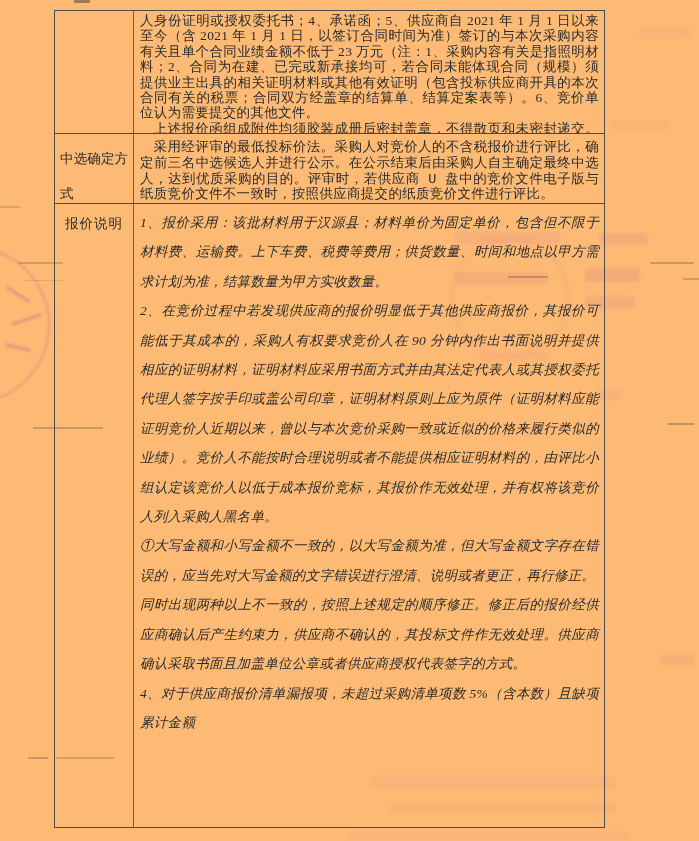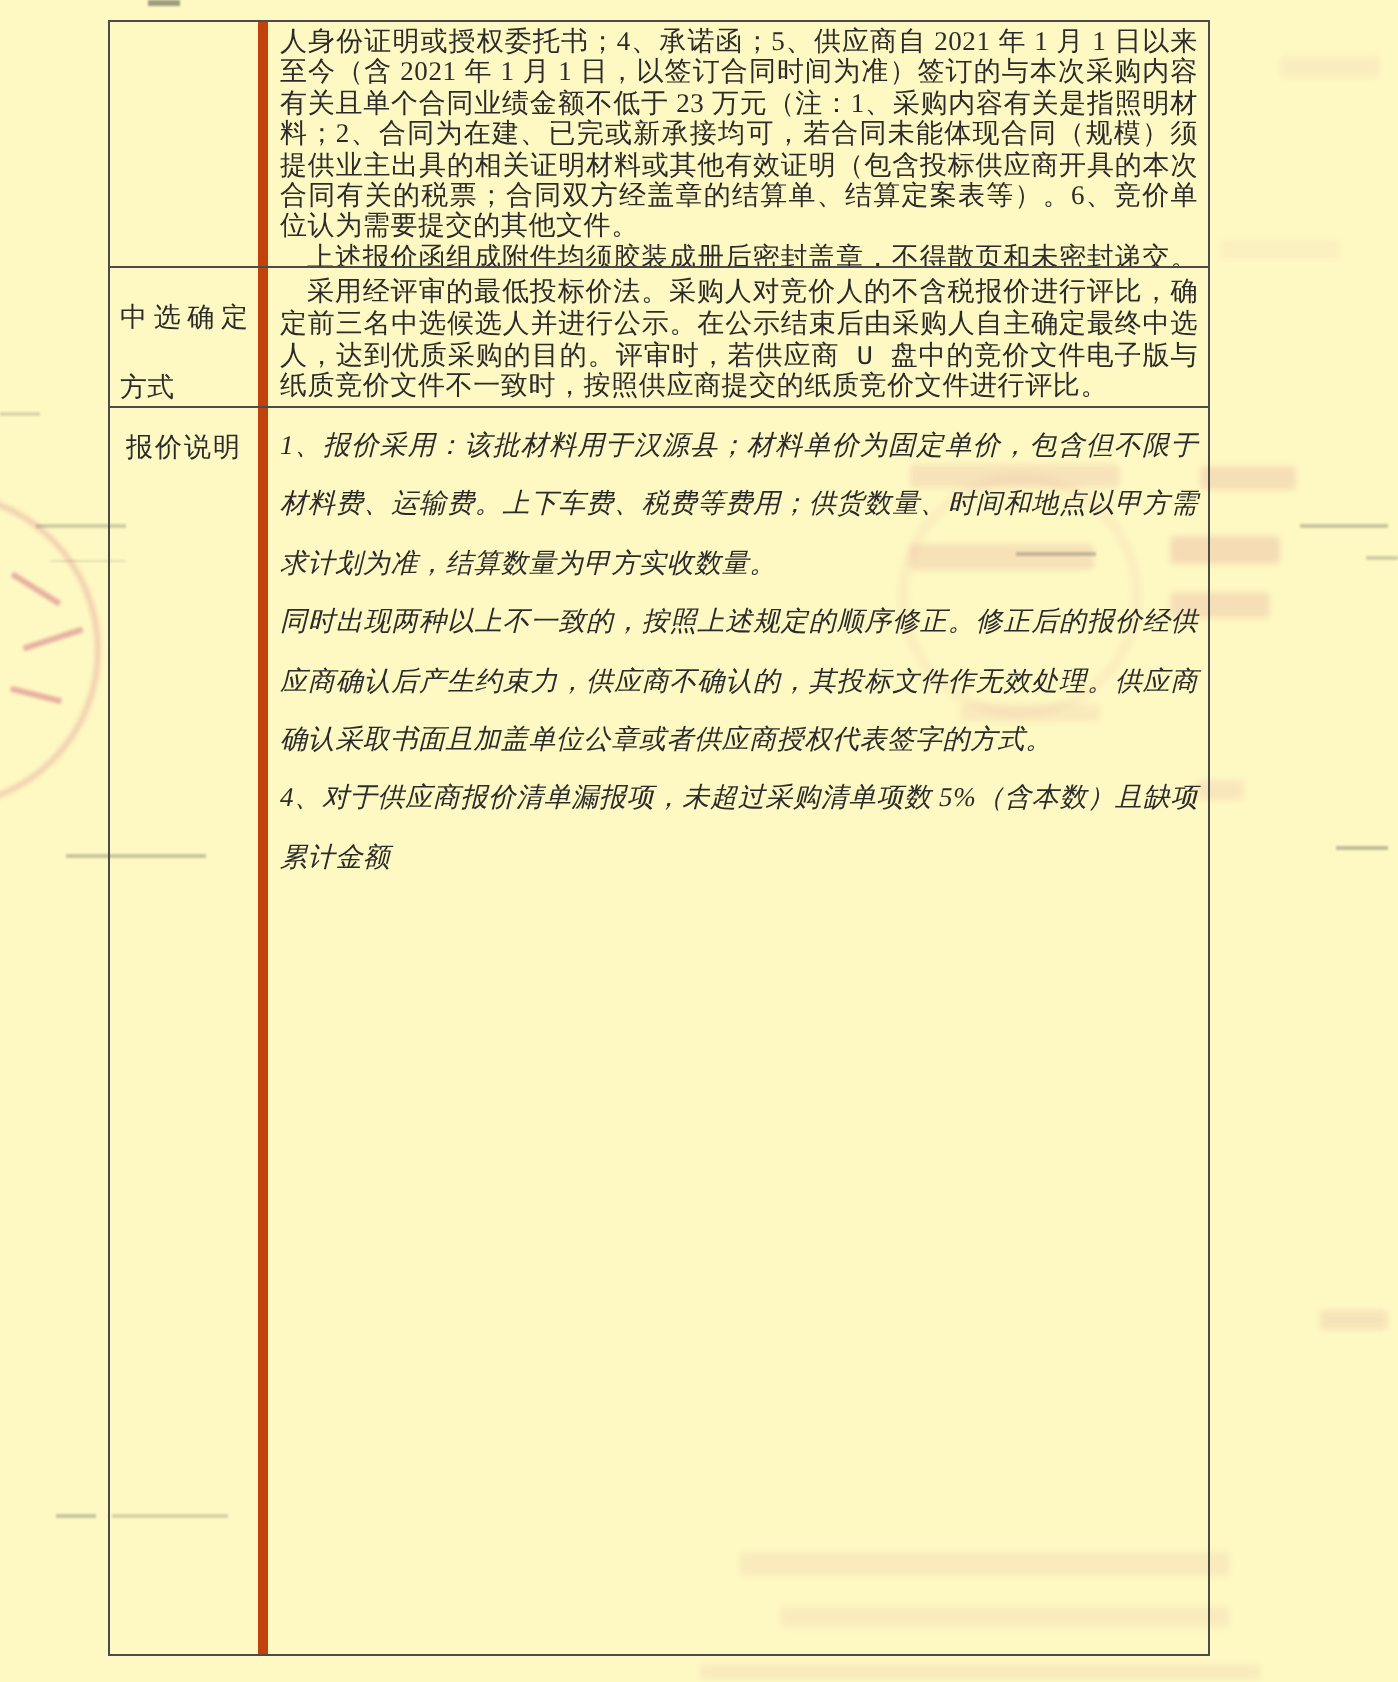--- a/index.html
+++ b/index.html
@@ -1,40 +1,40 @@
 <!DOCTYPE html>
 <html><head>
 <meta charset="utf-8">
 <style>
   * { margin:0; padding:0; box-sizing:border-box; }
   html,body { background:#e9e9e7; }
   .page {
     position:relative;
     width:699px; height:841px;
-    background:#fef9c3;
+    background:#fdba74;
     overflow:hidden;
     font-family:"Liberation Serif","DejaVu Serif",serif;
     color:#2b2b2b;
   }
   
   .doc-table {
     position:absolute; left:54px; top:10px;
     width:551px; height:818px;
     border:1px solid #4b4b4b;
     display:flex; flex-direction:column;
     background:transparent;
   }
   .trow { display:flex; border-bottom:1px solid #4b4b4b; overflow:hidden; }
   .trow:last-child { border-bottom:none; }
   .trow-1 { height:123px; flex:none; }
   .trow-2 { height:70px;  flex:none; }
   .trow-3 { flex:1; }
   .lcell {
     width:79px; flex:none;
-    border-right:5px solid #c2410c;
+    border-right:1px solid #c2410c;
     font-size:13.5px;
     overflow:hidden;
   }
   .ccell {
     flex:1; overflow:hidden;
     padding:0 5px 0 6px;
     font-size:13.5px;
     text-align:justify;
     text-justify:inter-character;
     letter-spacing:0.3px;
@@ -127,19 +127,21 @@
         <p class="indent1">采用经评审的最低投标价法。采购人对竞价人的不含税报价进行评比，确定前三名中选候选人并进行公示。在公示结束后由采购人自主确定最终中选人，达到优质采购的目的。评审时，若供应商 U 盘中的竞价文件电子版与纸质竞价文件不一致时，按照供应商提交的纸质竞价文件进行评比。</p>
       </div>
     </div>
 
     <div class="trow trow-3">
       <div class="lcell">
         <div class="label-top">报价说明</div>
       </div>
       <div class="ccell">
         <p>1、报价采用：该批材料用于汉源县；材料单价为固定单价，包含但不限于材料费、运输费。上下车费、税费等费用；供货数量、时间和地点以甲方需求计划为准，结算数量为甲方实收数量。</p>
+        <p>2、在竞价过程中若发现供应商的报价明显低于其他供应商报价，其报价可能低于其成本的，采购人有权要求竞价人在 90 分钟内作出书面说明并提供相应的证明材料，证明材料应采用书面方式并由其法定代表人或其授权委托代理人签字按手印或盖公司印章，证明材料原则上应为原件（证明材料应能证明竞价人近期以来，曾以与本次竞价采购一致或近似的价格来履行类似的业绩）。竞价人不能按时合理说明或者不能提供相应证明材料的，由评比小组认定该竞价人以低于成本报价竞标，其报价作无效处理，并有权将该竞价人列入采购人黑名单。</p>
+        <p>①大写金额和小写金额不一致的，以大写金额为准，但大写金额文字存在错误的，应当先对大写金额的文字错误进行澄清、说明或者更正，再行修正。</p>
         <p>同时出现两种以上不一致的，按照上述规定的顺序修正。修正后的报价经供应商确认后产生约束力，供应商不确认的，其投标文件作无效处理。供应商确认采取书面且加盖单位公章或者供应商授权代表签字的方式。</p>
         <p>4、对于供应商报价清单漏报项，未超过采购清单项数 5%（含本数）且缺项累计金额</p>
       </div>
     </div>
 
   </div>
 </div>
 
 </body></html>

